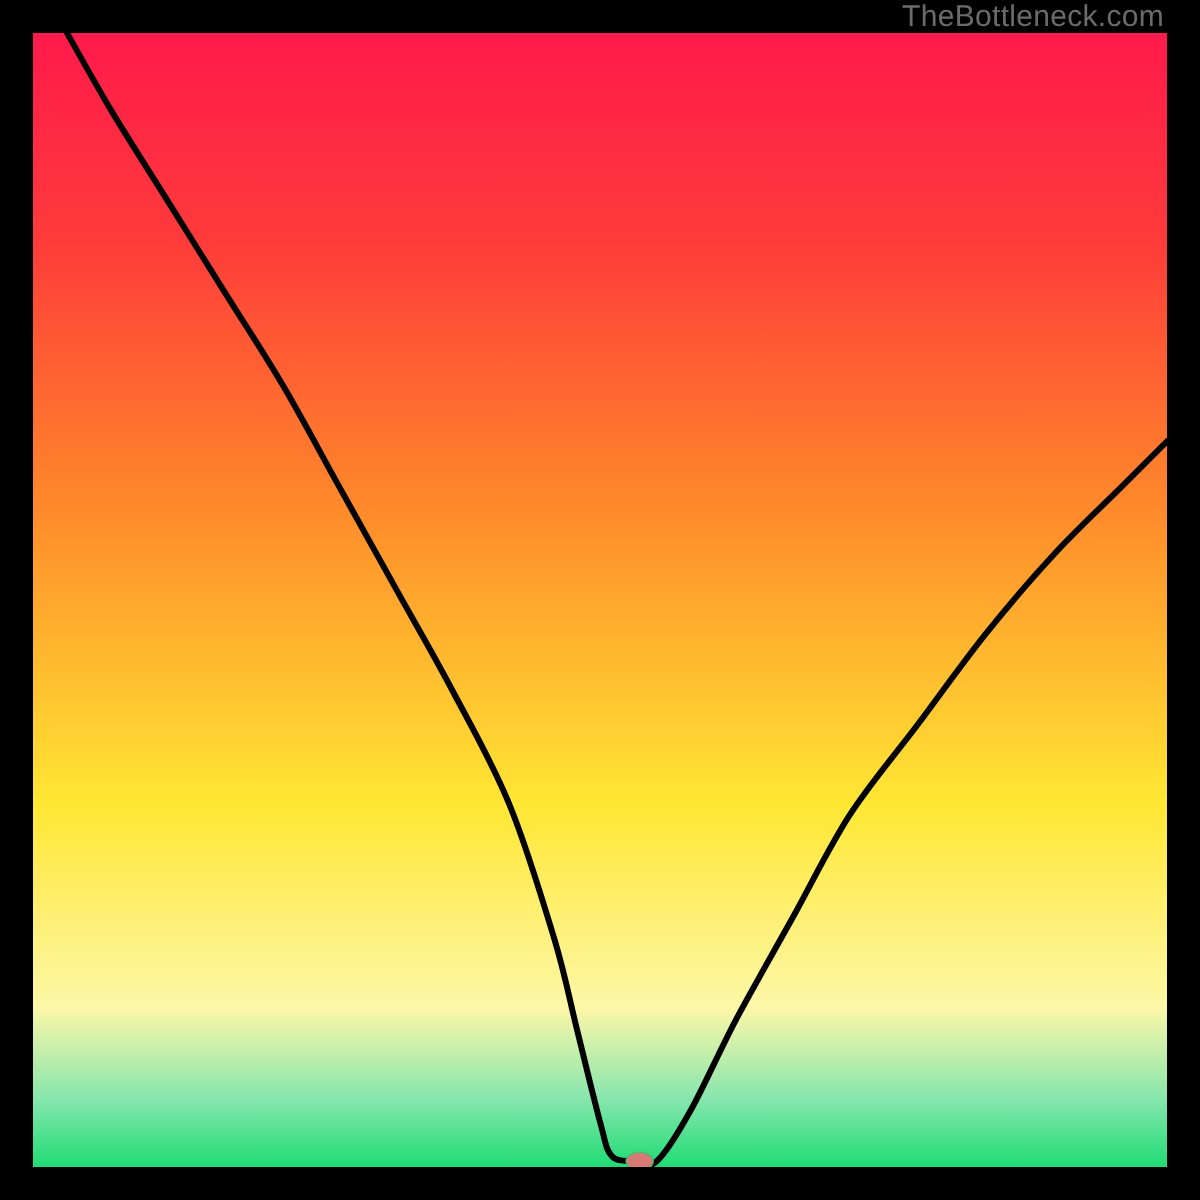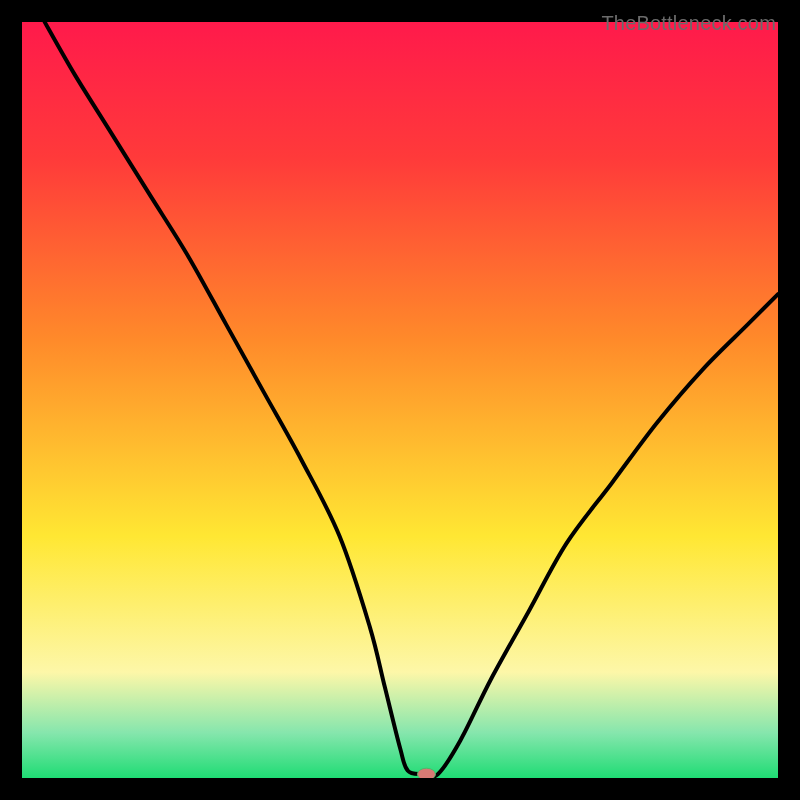--- a/index.html
+++ b/index.html
@@ -21,21 +21,21 @@
   }
   .plot {
     position: absolute;
     left: 0;
     top: 0;
     width: 756px;
     height: 756px;
   }
   .watermark {
     position: absolute;
-    top: 12px;
+    top: 0px;
     right: 24px;
     font-size: 20px;
     font-weight: 500;
     color: #6b6b6b;
     letter-spacing: 0.2px;
     z-index: 5;
   }
 </style>
 </head>
 <body>

